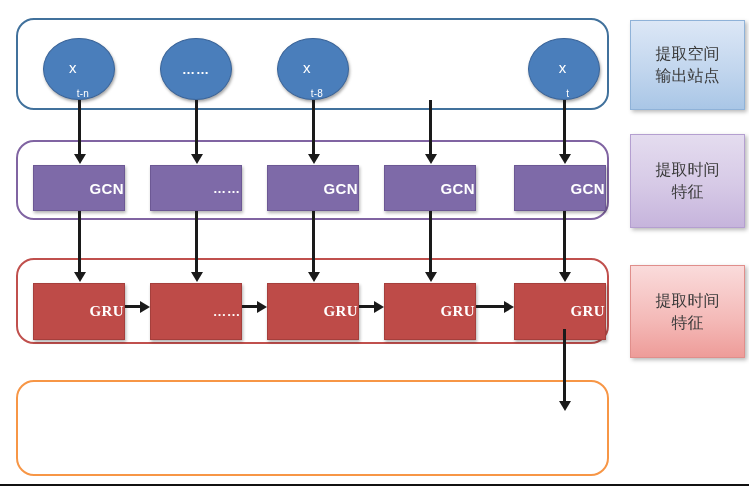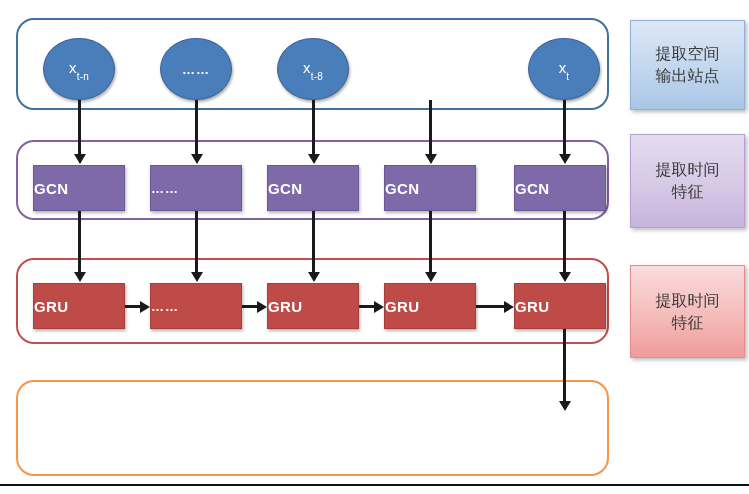--- a/index.html
+++ b/index.html
@@ -51,34 +51,34 @@
   .circle-out {
     width: 62px; height: 56px;
     background: #F0943C;
     border: 1px solid #B86D22;
   }
 
   .rbox {
     position: absolute;
     display: flex;
     align-items: center;
-    justify-content: flex-start;
+    justify-content: flex-end;
     color: #ffffff;
     font-size: 15px;
     font-weight: 600;
     letter-spacing: .4px;
     box-shadow: 1px 2px 3px rgba(0,0,0,.3);
     box-sizing: border-box;
   }
   .rbox-gcn { background: #7E6AA8; border: 1px solid #6C5894; width: 92px; height: 46px; }
-  .rbox-gru { background: #BE4B48; border: 1px solid #A53F3C; width: 92px; height: 46px; }
+  .rbox-gru { background: #BE4B48; border: 1px solid #A53F3C; width: 92px; height: 57px; font-family: Liberation Serif, serif; }
 
   .dots { font-size: 13px; letter-spacing: 1px; font-weight: 700; }
 
-  .sub { font-size: 10px; vertical-align: sub; position: relative; top: 3px; }
+  .sub { font-size: 10px; vertical-align: sub; position: relative; top: 20px; }
 
   
   .arrow-v {
     position: absolute;
     width: 3px;
     background: #1A1A1A;
   }
   .arrow-v::after {
     content: "";
     position: absolute;

